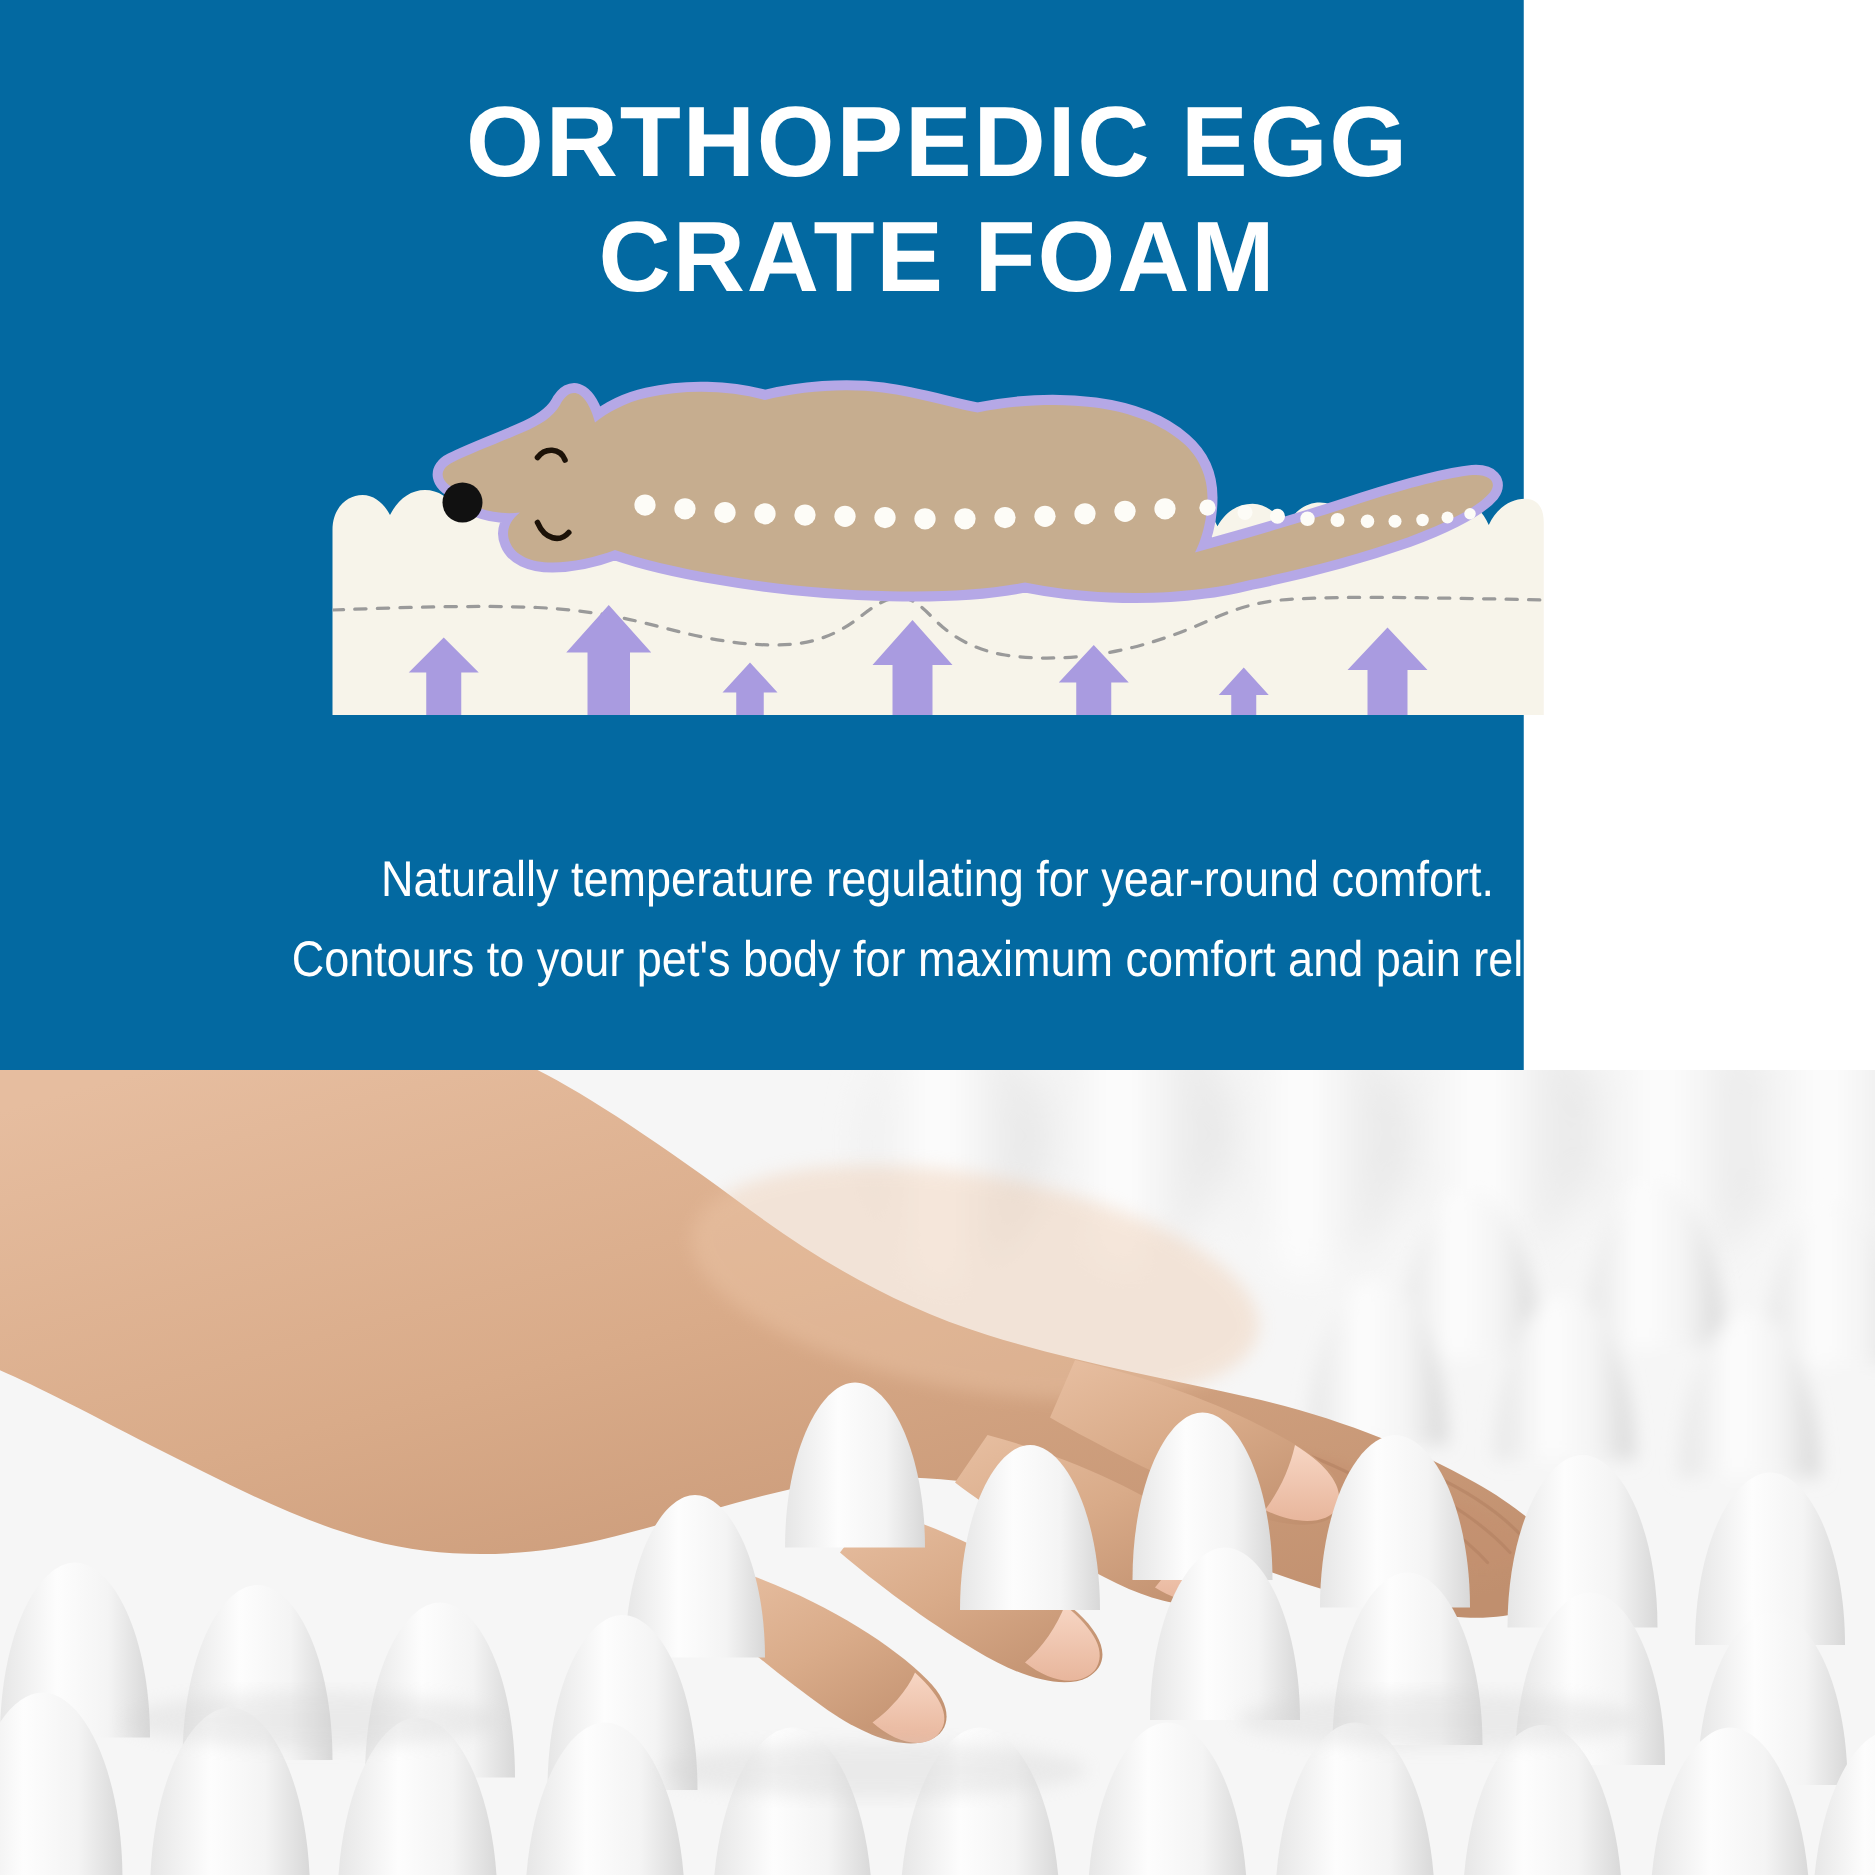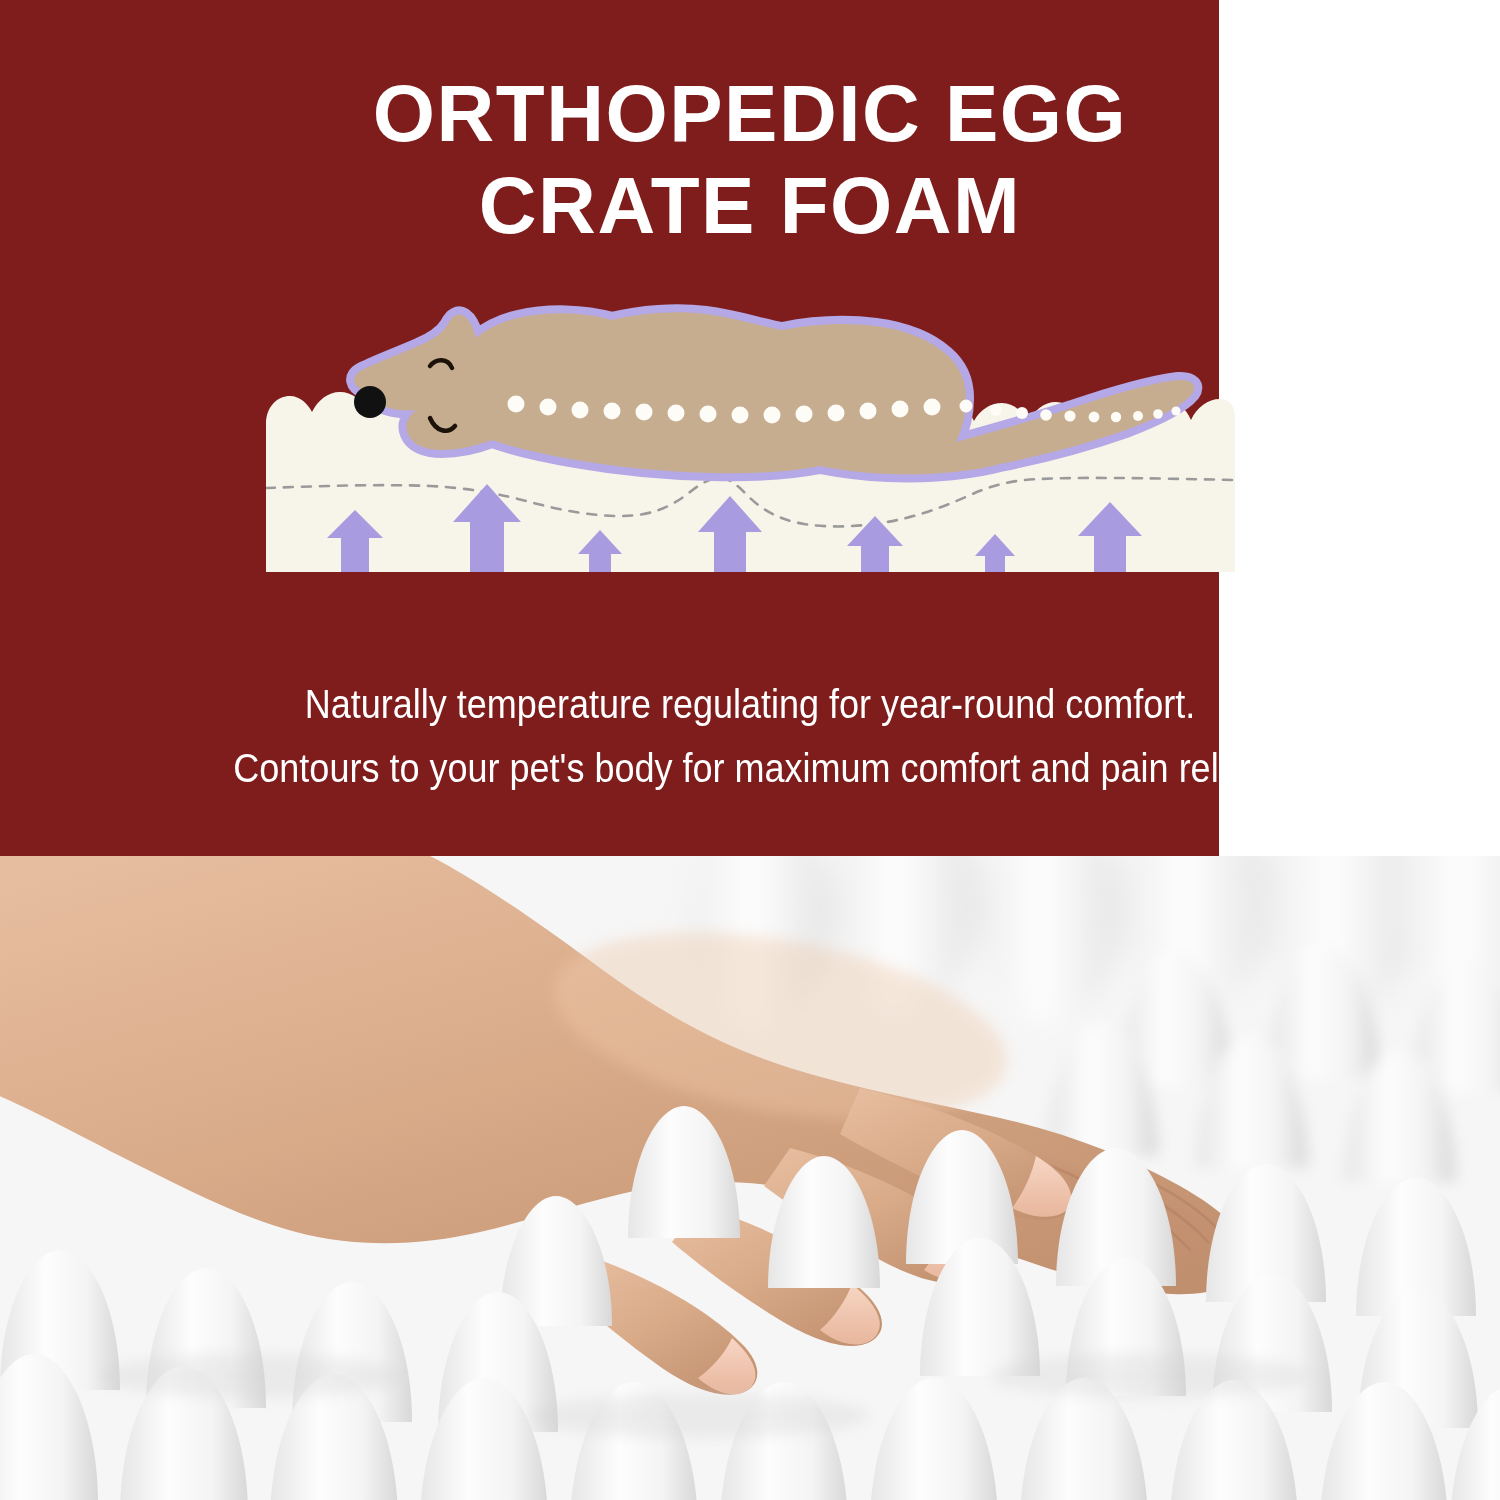--- a/index.html
+++ b/index.html
@@ -16,21 +16,21 @@
     font-family: "Liberation Sans", sans-serif;
   }
 
   
   .top-panel {
     position: absolute;
     left: 0;
     top: 0;
     width: 1219px;
     height: 856px;
-    background: #7f1d1d;
+    background: #0369a1;
   }
 
   .headline {
     position: absolute;
     left: 0;
     top: 68px;
     width: 1500px;
     text-align: center;
     color: #ffffff;
     font-family: "Liberation Sans", sans-serif;

